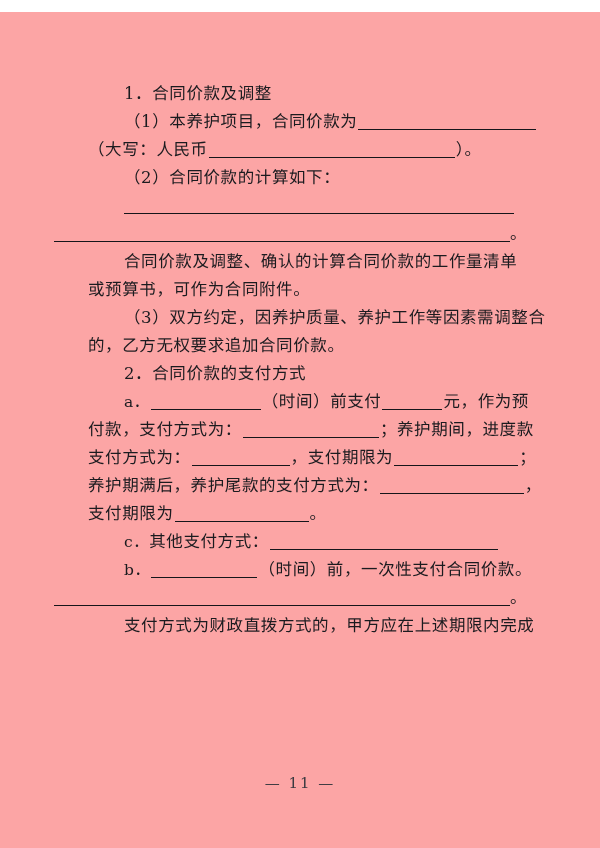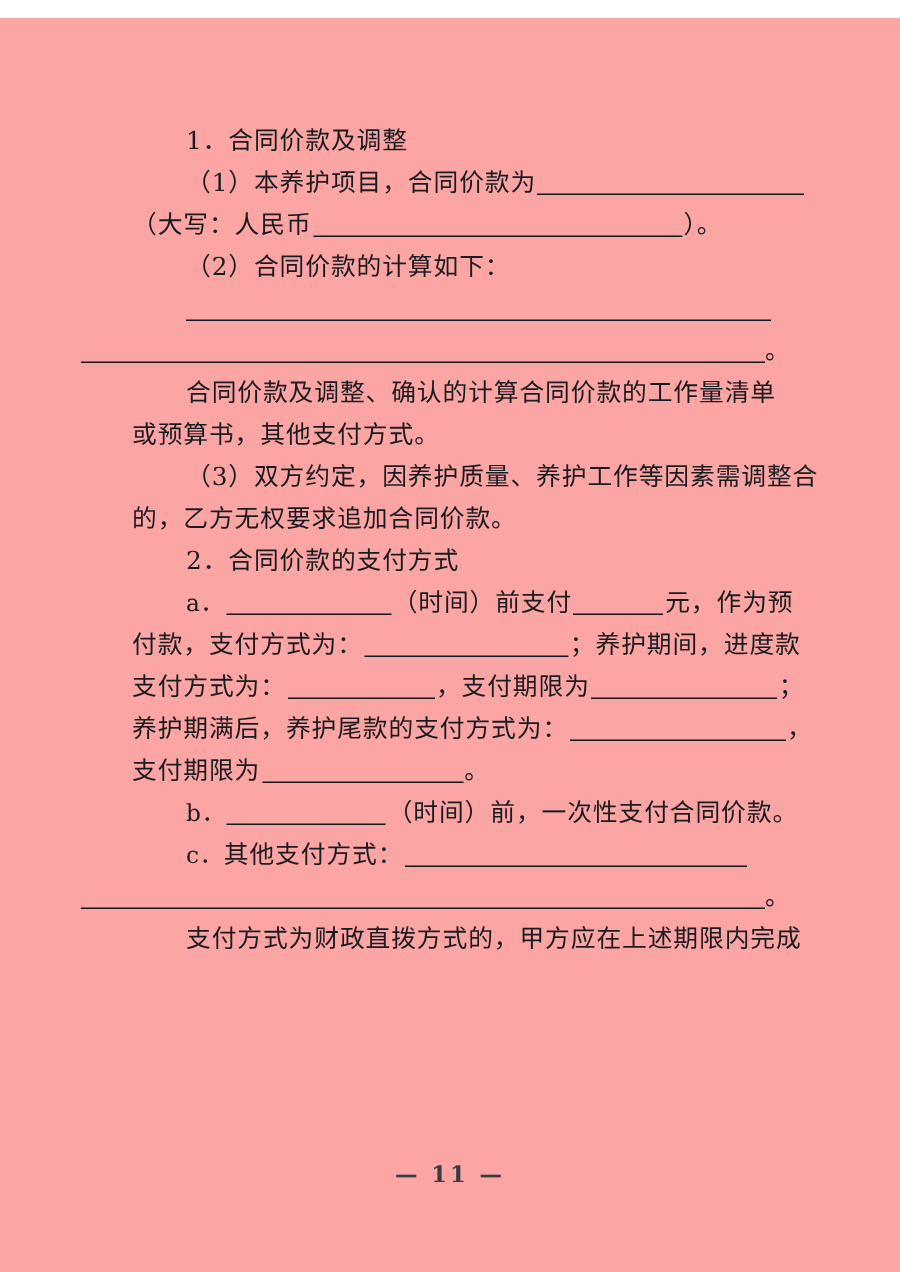--- a/index.html
+++ b/index.html
@@ -86,21 +86,20 @@
   .page-number {
     position: absolute;
     left: 0;
     top: 762px;
     width: 600px;
     text-align: center;
     font-size: 15px;
     letter-spacing: 2px;
     color: #3a3a40;
     font-family: "DejaVu Serif", "Liberation Serif", serif;
-    font-weight: bold;
   }
 </style>
 </head>
 <body>
 
 <div class="page">
 
   <div class="doc-body">
 
     <div class="line indent">
@@ -124,21 +123,21 @@
     </div>
 
     <div class="rule-row shift">
       <span class="rule" style="width:456px"></span><span>。</span>
     </div>
 
     <div class="line indent">
       <span>合同价款及调整、确认的计算合同价款的工作量清单</span>
     </div>
     <div class="line">
-      <span>或预算书，其他支付方式。</span>
+      <span>或预算书，可作为合同附件。</span>
     </div>
 
     <div class="line indent">
       <span>（3）</span><span>双方约定，因养护质量、养护工作等因素需调整合</span>
     </div>
 
     <div class="line">
       <span>的，乙方无权要求追加合同价款。</span>
     </div>
 
@@ -161,25 +160,25 @@
 
     <div class="line">
       <span>养护期满后，养护尾款的支付方式为：</span><span class="blank" style="width:144px"></span><span>，</span>
     </div>
 
     <div class="line">
       <span>支付期限为</span><span class="blank" style="width:134px"></span><span>。</span>
     </div>
 
     <div class="line indent">
-      <span class="enum">b．</span><span class="blank" style="width:106px"></span><span>（时间）前，一次性支付合同价款。</span>
+      <span class="enum">c．</span><span>其他支付方式：</span><span class="blank" style="width:228px"></span>
     </div>
 
     <div class="line indent">
-      <span class="enum">c．</span><span>其他支付方式：</span><span class="blank" style="width:228px"></span>
+      <span class="enum">b．</span><span class="blank" style="width:106px"></span><span>（时间）前，一次性支付合同价款。</span>
     </div>
 
     <div class="rule-row shift">
       <span class="rule" style="width:456px"></span><span>。</span>
     </div>
 
     <div class="line indent">
       <span>支付方式为财政直拨方式的，甲方应在上述期限内完成</span>
     </div>
 

